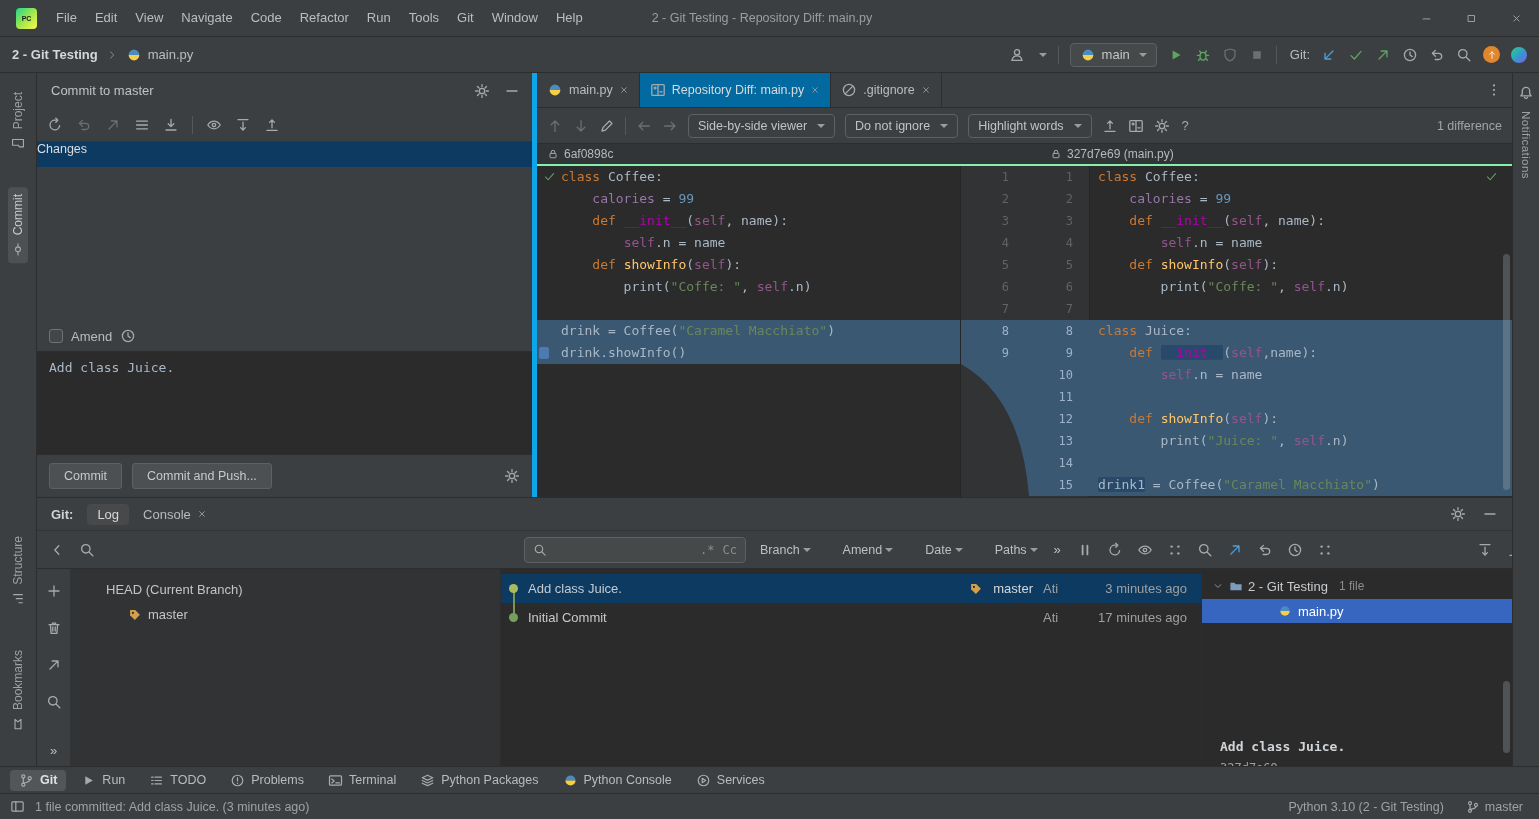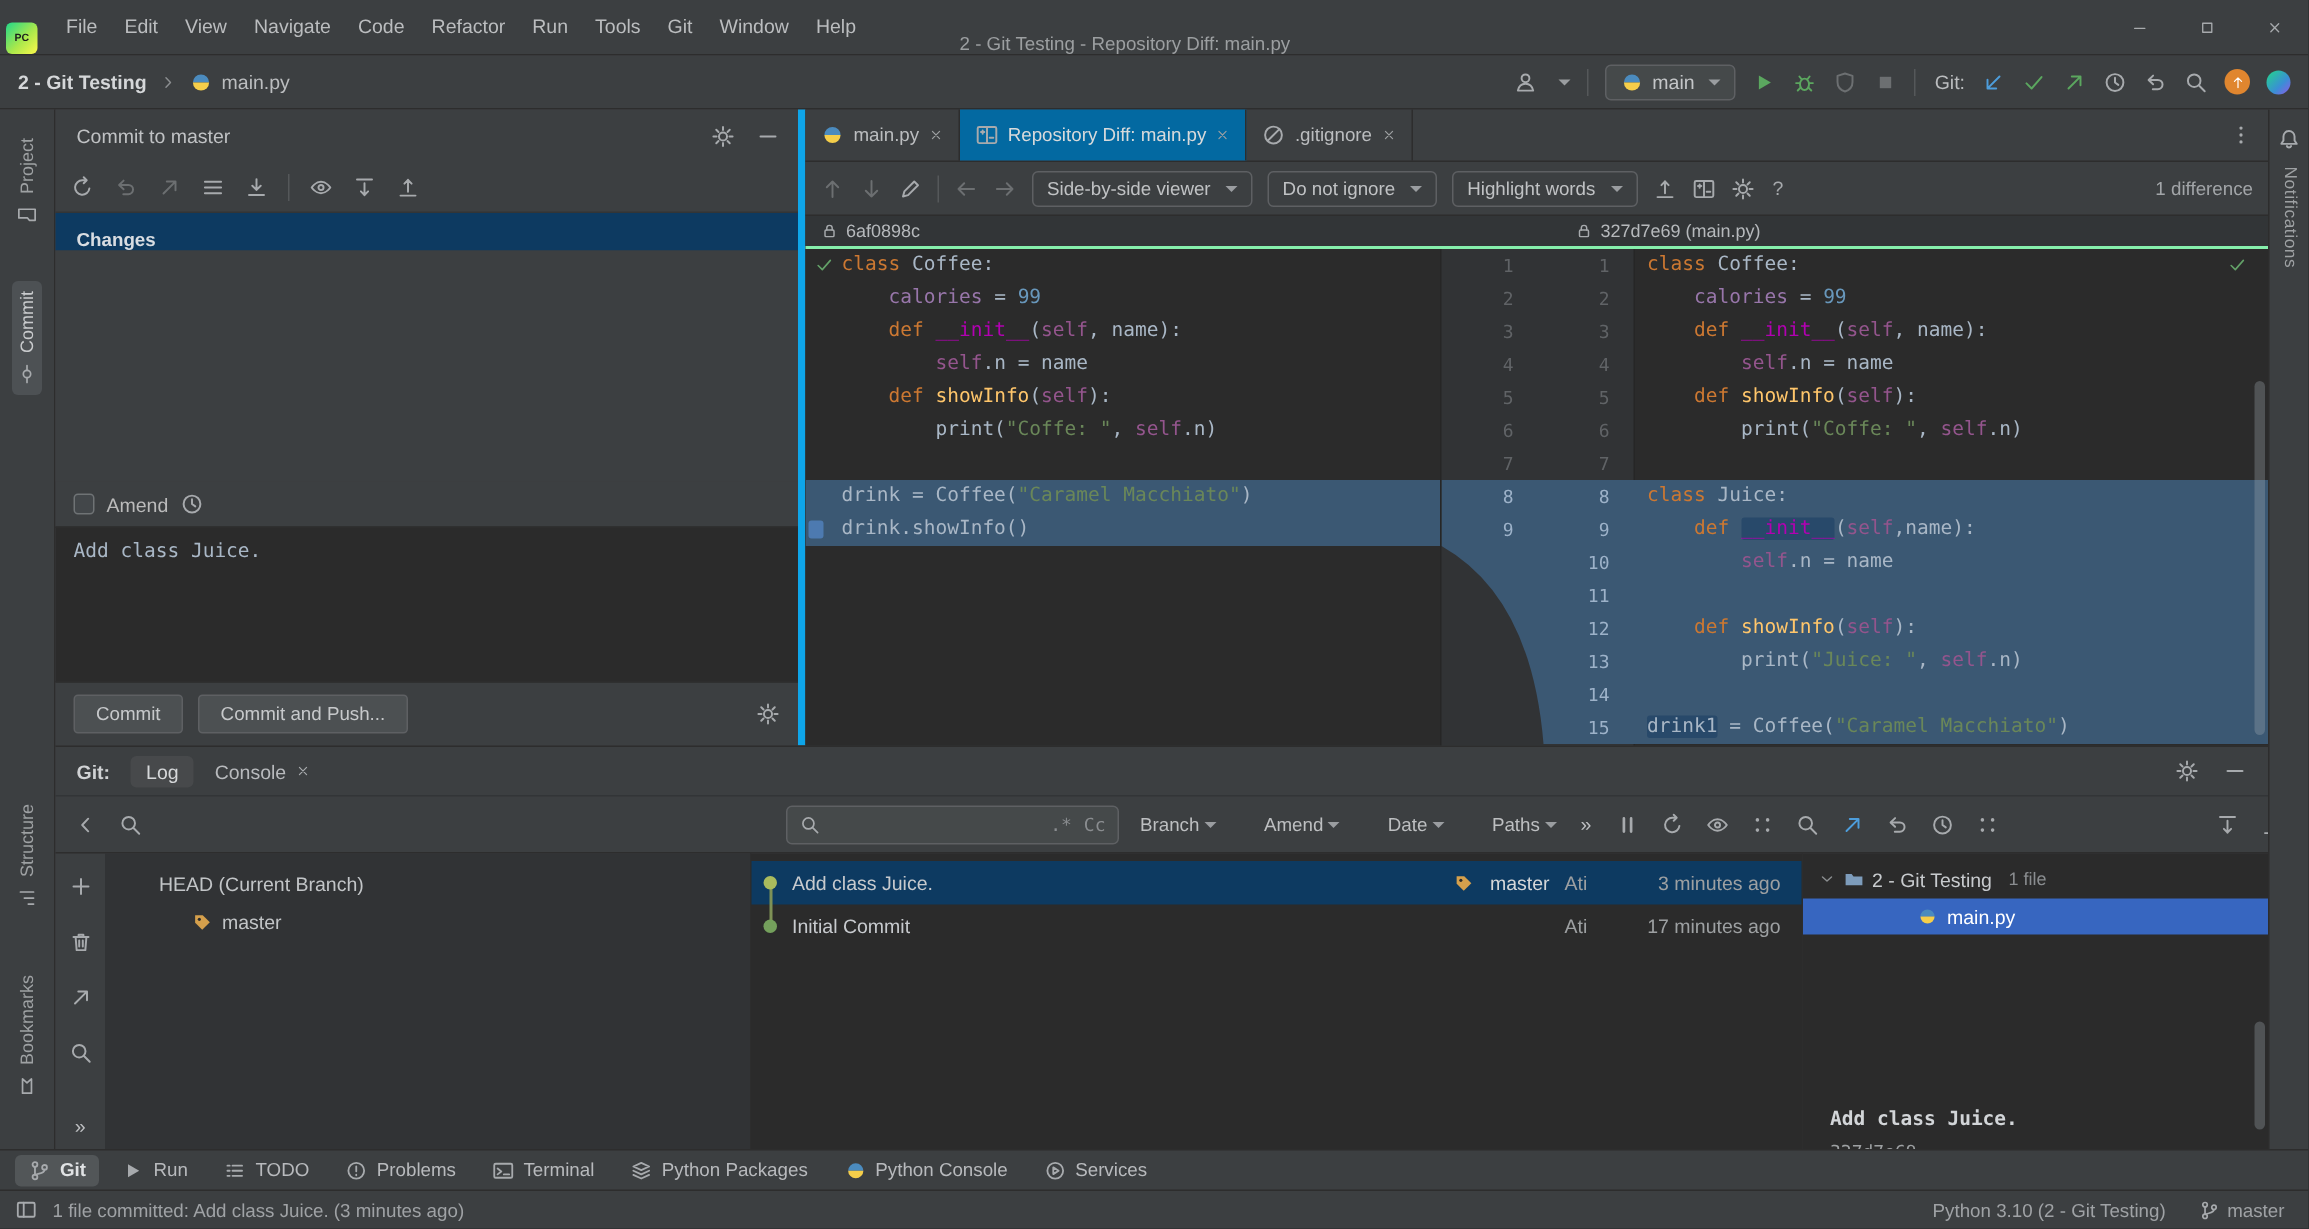--- a/index.html
+++ b/index.html
@@ -12,21 +12,21 @@
   .icon10{width:10px;height:10px}.icon12{width:12px;height:12px}.icon14{width:14px;height:14px}.icon15{width:15px;height:15px}.icon16{width:16px;height:16px}
   .hic{width:16px;height:16px;cursor:default}
   .dim,[data-icon].dim{color:#6c6f71}
   .dimc{color:#8b8e90}
   .ic-green{color:var(--green,#5ba75f)}.ic-blue{color:var(--blue,#4d9ddb)}.ic-dim{color:#6c6f71}
   .ic-gold{color:var(--gold,#d5a04c)}.ic-folder{color:#7d9cbb}
   .caret{width:0;height:0;border-left:4px solid transparent;border-right:4px solid transparent;border-top:4px solid #9a9da0;display:inline-block;margin-left:3px}
   .vdiv16{width:1px;height:18px;background:#55585a;flex:none}
 
   
-  .titlebar{height:37px;flex:none;display:flex;align-items:flex-end;background:#3c3f41;border-bottom:1px solid #2d2d2d;padding-left:4px}
+  .titlebar{height:37px;flex:none;display:flex;align-items:center;background:#3c3f41;border-bottom:1px solid #2d2d2d;padding-left:16px}
   .app-logo{width:21px;height:21px;border-radius:4px;background:linear-gradient(135deg,#21d789,#a9e84c 55%,#fcf84a);display:flex;align-items:center;justify-content:center;font-size:7px;font-weight:bold;color:#1c1c1c;margin-right:10px}
   .menu-bar{display:flex;height:100%}
   .menu-item{padding:0 9px;line-height:36px;color:#bbbdbf;font-size:13px;cursor:default}
   .win-title{color:#9c9fa1;font-size:12.5px;margin-left:60px;white-space:nowrap}
   .win-controls{margin-left:auto;display:flex;height:100%}
   .win-btn{width:45px;height:100%;display:flex;align-items:center;justify-content:center;color:#c3c5c7}
   .win-btn [data-icon]{width:11px;height:11px}
 
   
   .toolbar{height:36px;flex:none;display:flex;align-items:center;background:#3c3f41;border-bottom:1px solid #2d2d2d;padding:0 12px;gap:8px}
@@ -51,21 +51,21 @@
   .vlabel-r{writing-mode:vertical-rl;font-size:11.5px;color:#9ea1a3;letter-spacing:.4px}
 
   .center-col{width:1475px;display:flex;flex-direction:column}
   .upper{height:424px;flex:none;display:flex}
 
   
   .commit-panel{width:500px;flex:none;background:#3c3f41;border-right:5px solid #0ea5e9;display:flex;flex-direction:column}
   .cp-header{height:35px;flex:none;display:flex;align-items:center;padding:0 12px 0 14px;gap:14px}
   .cp-title{color:#c0c2c4;margin-right:auto}
   .cp-toolbar{height:34px;flex:none;display:flex;align-items:center;padding:0 10px;gap:13px;border-bottom:1px solid #323537}
-  .changes-row{height:25px;flex:none;display:flex;align-items:flex-end;padding-left:14px;background:var(--sel-dark,#0d3a61);color:#d9dde2;font-weight:bold;font-size:12.5px}
+  .changes-row{height:25px;flex:none;display:flex;align-items:flex-start;background:var(--sel-dark,#0d3a61);color:#d9dde2;font-weight:normal;font-size:12.5px}
   .cp-tree{height:154px;flex:none;background:#3c3f41}
   .amend-row{height:30px;flex:none;display:flex;align-items:center;gap:8px;padding:0 12px}
   .checkbox{width:14px;height:14px;border:1px solid #6f7375;border-radius:3px;background:#43474a;flex:none}
   .cp-message{height:104px;flex:none;background:#2b2b2b;border-top:1px solid #2d2d2d;border-bottom:1px solid #2d2d2d;padding:8px 12px;font-family:"DejaVu Sans Mono",monospace;font-size:13px;color:#a9b7c6;cursor:text}
   .cp-actions{height:42px;flex:none;display:flex;align-items:center;gap:10px;padding:0 12px}
   .btn{background:#4c5052;border:1px solid #5e6063;border-radius:3px;color:#c7c9cb;font-family:"Liberation Sans",sans-serif;font-size:12.5px;padding:5px 14px;cursor:default}
   .cp-actions .hic{margin-left:auto}
 
   
   .editor{flex:1;display:flex;flex-direction:column;background:#2b2b2b;min-width:0}

